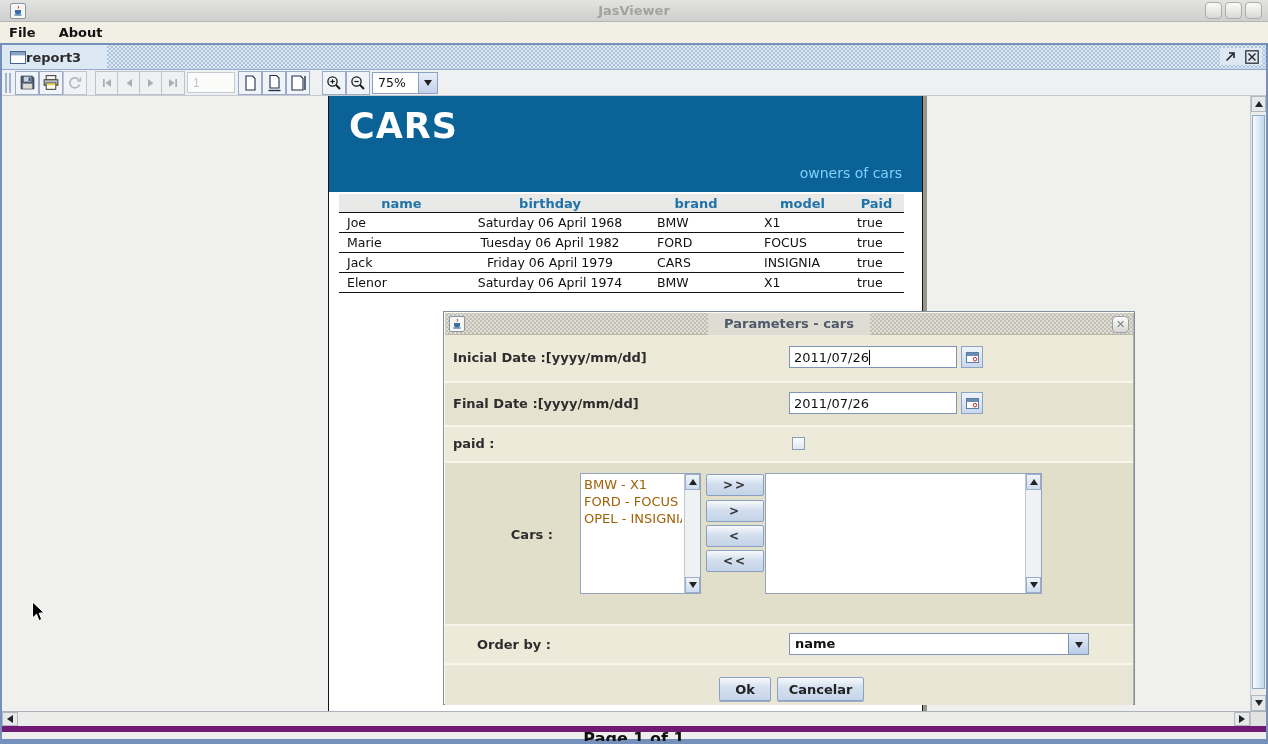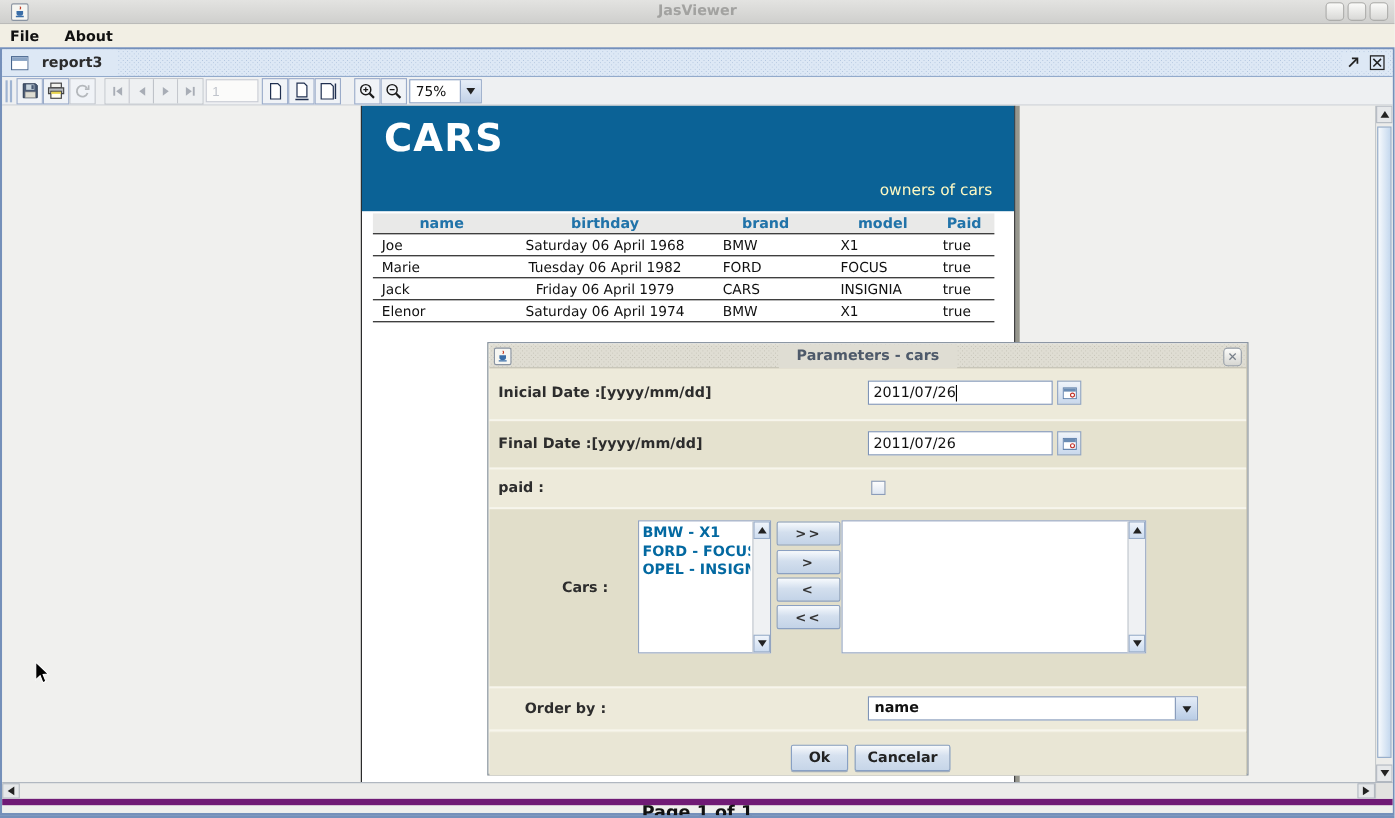--- a/index.html
+++ b/index.html
@@ -21,21 +21,21 @@
   .menu-item { display:inline-block; padding:0 9px; font-weight:bold; font-size:13px; line-height:21px; color:#111; }
 
   
   .frame { position:absolute; left:0; top:43px; width:1268px; height:698px;
     border:2px solid #7590ba; background:#eef0f2; display:flex; flex-direction:column; }
   .frame-titlebar { height:25px; position:relative; border-bottom:1px solid #92aacb;
     background-color:#dde8f5;
     background-image:radial-gradient(#aec2dc 26%, transparent 27%), radial-gradient(#aec2dc 26%, transparent 27%);
     background-size:4px 4px; background-position:0 0, 2px 2px; }
   .ft-left { position:absolute; left:0; top:0; bottom:0; width:105px; background:#dde8f5;
-    display:flex; align-items:center; gap:12px; padding-left:8px; }
+    display:flex; align-items:center; gap:0; padding-left:8px; }
   .ft-title { font-weight:bold; font-size:13px; color:#2c2c2c; }
   .ft-btns { position:absolute; right:4px; top:3px; display:flex; gap:4px; background:#dde8f5; padding:0 2px; }
   .ft-btn { width:17px; height:17px; display:flex; align-items:center; justify-content:center; }
 
   
   .toolbar { height:26px; background:#eef0f2; border-bottom:1px solid #c6cad0;
     display:flex; align-items:center; padding-left:3px; }
   .tb-handle { width:7px; height:20px; margin-right:3px;
     background-image:linear-gradient(#9fb4d2,#9fb4d2),linear-gradient(#9fb4d2,#9fb4d2);
     background-size:2px 100%; background-position:0 0,4px 0; background-repeat:no-repeat; }
@@ -53,21 +53,21 @@
   .zc-arrow { width:19px; background:linear-gradient(#e7eef8,#c2d2e8); border-left:1px solid #8ba0c2;
     display:flex; align-items:center; justify-content:center; }
   .tri-down { width:0; height:0; border:4px solid transparent; border-top:6px solid #222; margin-top:5px; }
 
   
   .viewer { flex:1; position:relative; background:#f0f0ee; overflow:hidden; }
   .page { position:absolute; left:326px; top:0; bottom:0; width:595px; background:#fff;
     border-left:1px solid #151515; border-right:1px solid #151515; box-shadow:4px 0 0 #96968d; }
   .band { position:relative; height:96px; background:#0b6296; }
   .band-title { position:absolute; left:20px; top:10px; color:#fff; font-size:35px; font-weight:bold; letter-spacing:1px; }
-  .band-sub { position:absolute; right:20px; bottom:11px; color:#fef9c3; font-size:14px; }
+  .band-sub { position:absolute; right:20px; bottom:11px; color:#7dd3fc; font-size:14px; }
   .rtable { position:absolute; left:10px; top:98px; width:565px; }
   .thead, .trow { display:grid; grid-template-columns:125px 172px 120px 93px 55px; align-items:center; }
   .thead { background:#e9e9e8; height:18px; font-weight:bold; font-size:13px; color:#2173a9; }
   .thead .hcell { text-align:center; }
   .trows { border-top:1px solid #111; }
   .trow { height:20px; border-bottom:1px solid #111; font-size:12.5px; color:#101010; }
   .tcell.c0 { padding-left:8px; } .tcell.c1 { text-align:center; }
   .tcell.c2 { padding-left:21px; } .tcell.c3 { padding-left:8px; } .tcell.c4 { padding-left:8px; }
 
   
@@ -115,21 +115,21 @@
   .date-input { position:absolute; left:344px; width:168px; height:22px; border:1px solid #7f94b6;
     background:#fff; font-size:13px; padding:0 4px; font-family:"DejaVu Sans", sans-serif; color:#111; }
   .caret1 { background-image:linear-gradient(#000,#000); background-size:1px 15px;
     background-position:79px 3px; background-repeat:no-repeat; }
   .cal-btn { position:absolute; left:516px; width:22px; height:22px; border:1px solid #8fa4c4;
     background:linear-gradient(#eff4fa,#c9d8ec); display:flex; align-items:center; justify-content:center; }
   .checkbox { position:absolute; left:347px; top:10px; width:13px; height:13px;
     border:1px solid #8b9cba; background:linear-gradient(#fdfdfd,#dfe7f2); }
   .dlg-list { position:absolute; background:#fff; border:1px solid #93a4c0; }
   .list-items { position:absolute; left:3px; top:2px; right:18px; bottom:2px; overflow:hidden; }
-  .list-item { font-weight:bold; font-size:13px; line-height:17px; color:#0369a1; white-space:nowrap; }
+  .list-item { font-weight:normal; font-size:13px; line-height:17px; color:#a16207; white-space:nowrap; }
   .list-sb { position:absolute; right:0; top:0; bottom:0; width:16px; background:#eff1f3; border-left:1px solid #c0c6ce; }
   .list-sb .sba { position:absolute; left:0; right:0; height:16px; border:1px solid #99aecb;
     background:linear-gradient(#f0f5fb,#cddcf0); display:flex; align-items:center; justify-content:center; }
   .xfer { position:absolute; left:261px; width:58px; height:22px; border:1px solid #8aa0c2; border-radius:2px;
     background:linear-gradient(#f7fafd,#d3dfee 45%,#c3d3e7); font-weight:bold; font-size:12px; color:#333;
     display:flex; align-items:center; justify-content:center; letter-spacing:2px; }
   .combo { position:absolute; left:344px; top:7px; width:300px; height:22px; border:1px solid #7f94b6; background:#fff; display:flex; }
   .combo-text { flex:1; font-weight:bold; font-size:13px; line-height:20px; padding-left:5px; color:#111; }
   .combo-arrow { width:20px; border-left:1px solid #7f94b6; background:linear-gradient(#e4ecf7,#b9cce5);
     display:flex; align-items:center; justify-content:center; }

